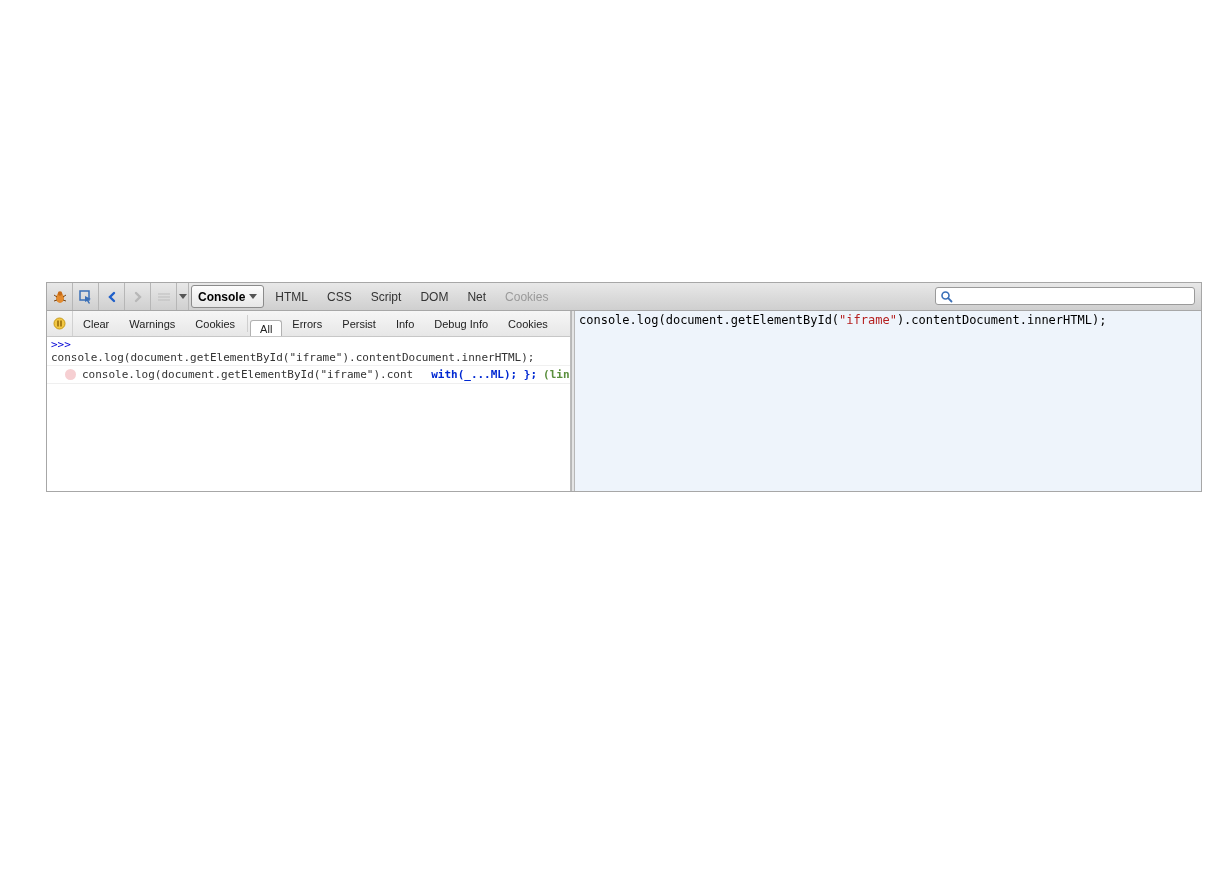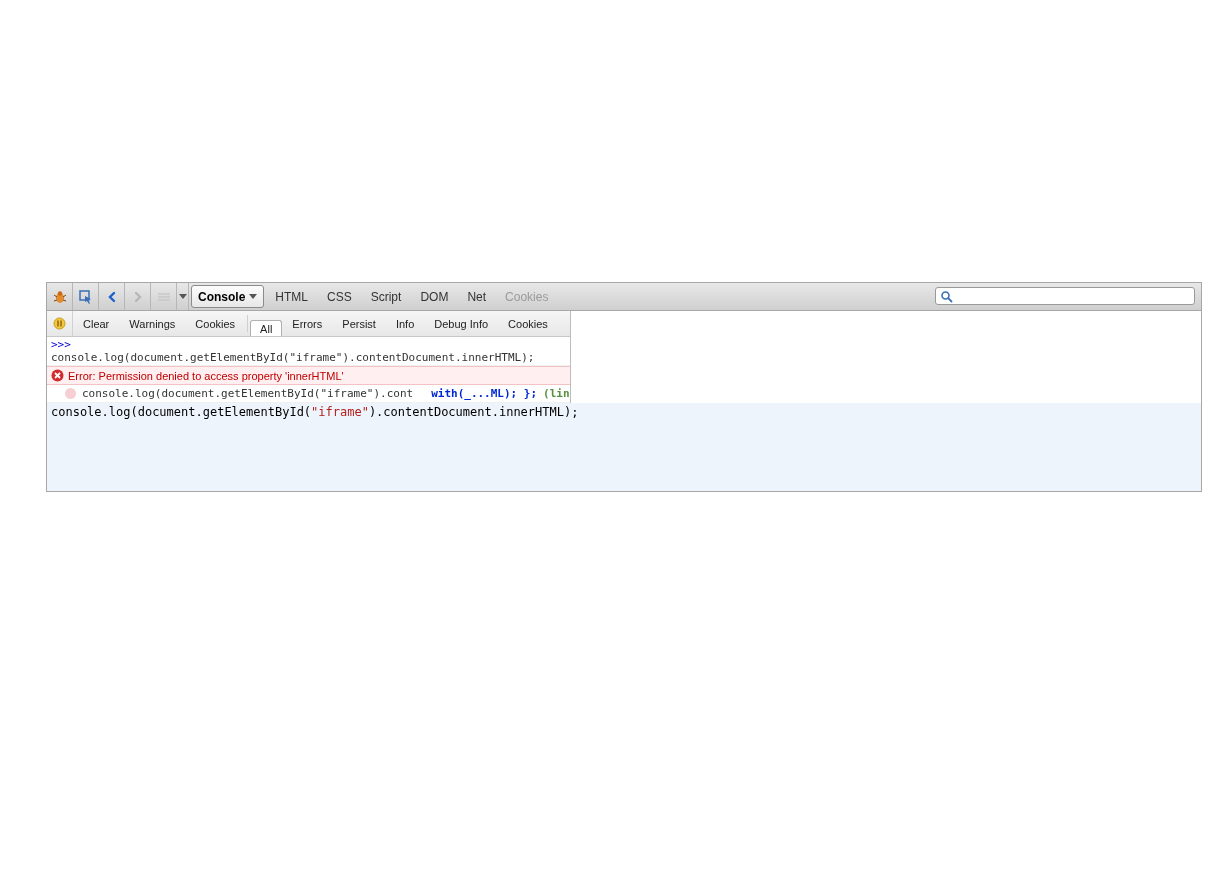--- a/index.html
+++ b/index.html
@@ -86,21 +86,20 @@
     width:0;height:0;
     border-left:4px solid transparent;
     border-right:4px solid transparent;
     border-top:5px solid #555;
   }
   
   .panel-body {
     display:flex;
     height: 180px;
     background:#fff;
-    flex-direction:column;
   }
   .left-pane {
     width: 524px;
     display:flex;
     flex-direction:column;
     border-right:1px solid #bcbcbc;
   }
   .splitter {
     width:4px;
     background:#e4e4e4;
@@ -312,28 +311,20 @@
           </div>
         <div class="sub-tab">
             <span>Cookies</span>
           </div>
       </div>
 
       <div class="console-content">
         <div class="cmd-row"><span>&gt;&gt;&gt;</span>
 <span class="cmd-code">console.log(document.getElementById("iframe").contentDocument.innerHTML);</span></div>
 
-        <div class="err-row">
-          <svg class="err-icon" viewBox="0 0 13 13">
-            <circle cx="6.5" cy="6.5" r="6" fill="#d12b2b"></circle>
-            <line x1="4" y1="4" x2="9" y2="9" stroke="#fff" stroke-width="1.8"></line>
-            <line x1="9" y1="4" x2="4" y2="9" stroke="#fff" stroke-width="1.8"></line>
-          </svg>
-          <span>Error: Permission denied to access property 'innerHTML'</span>
-        </div>
 
         <div class="trace-row">
           <span class="trace-dot"></span>
           <span class="trace-code">console.log(document.getElementById("iframe").cont</span>
           <span class="trace-src">with(_...ML); };</span>
           <span class="trace-line">(line 2)</span>
         </div>
       </div>
     </div>
 

